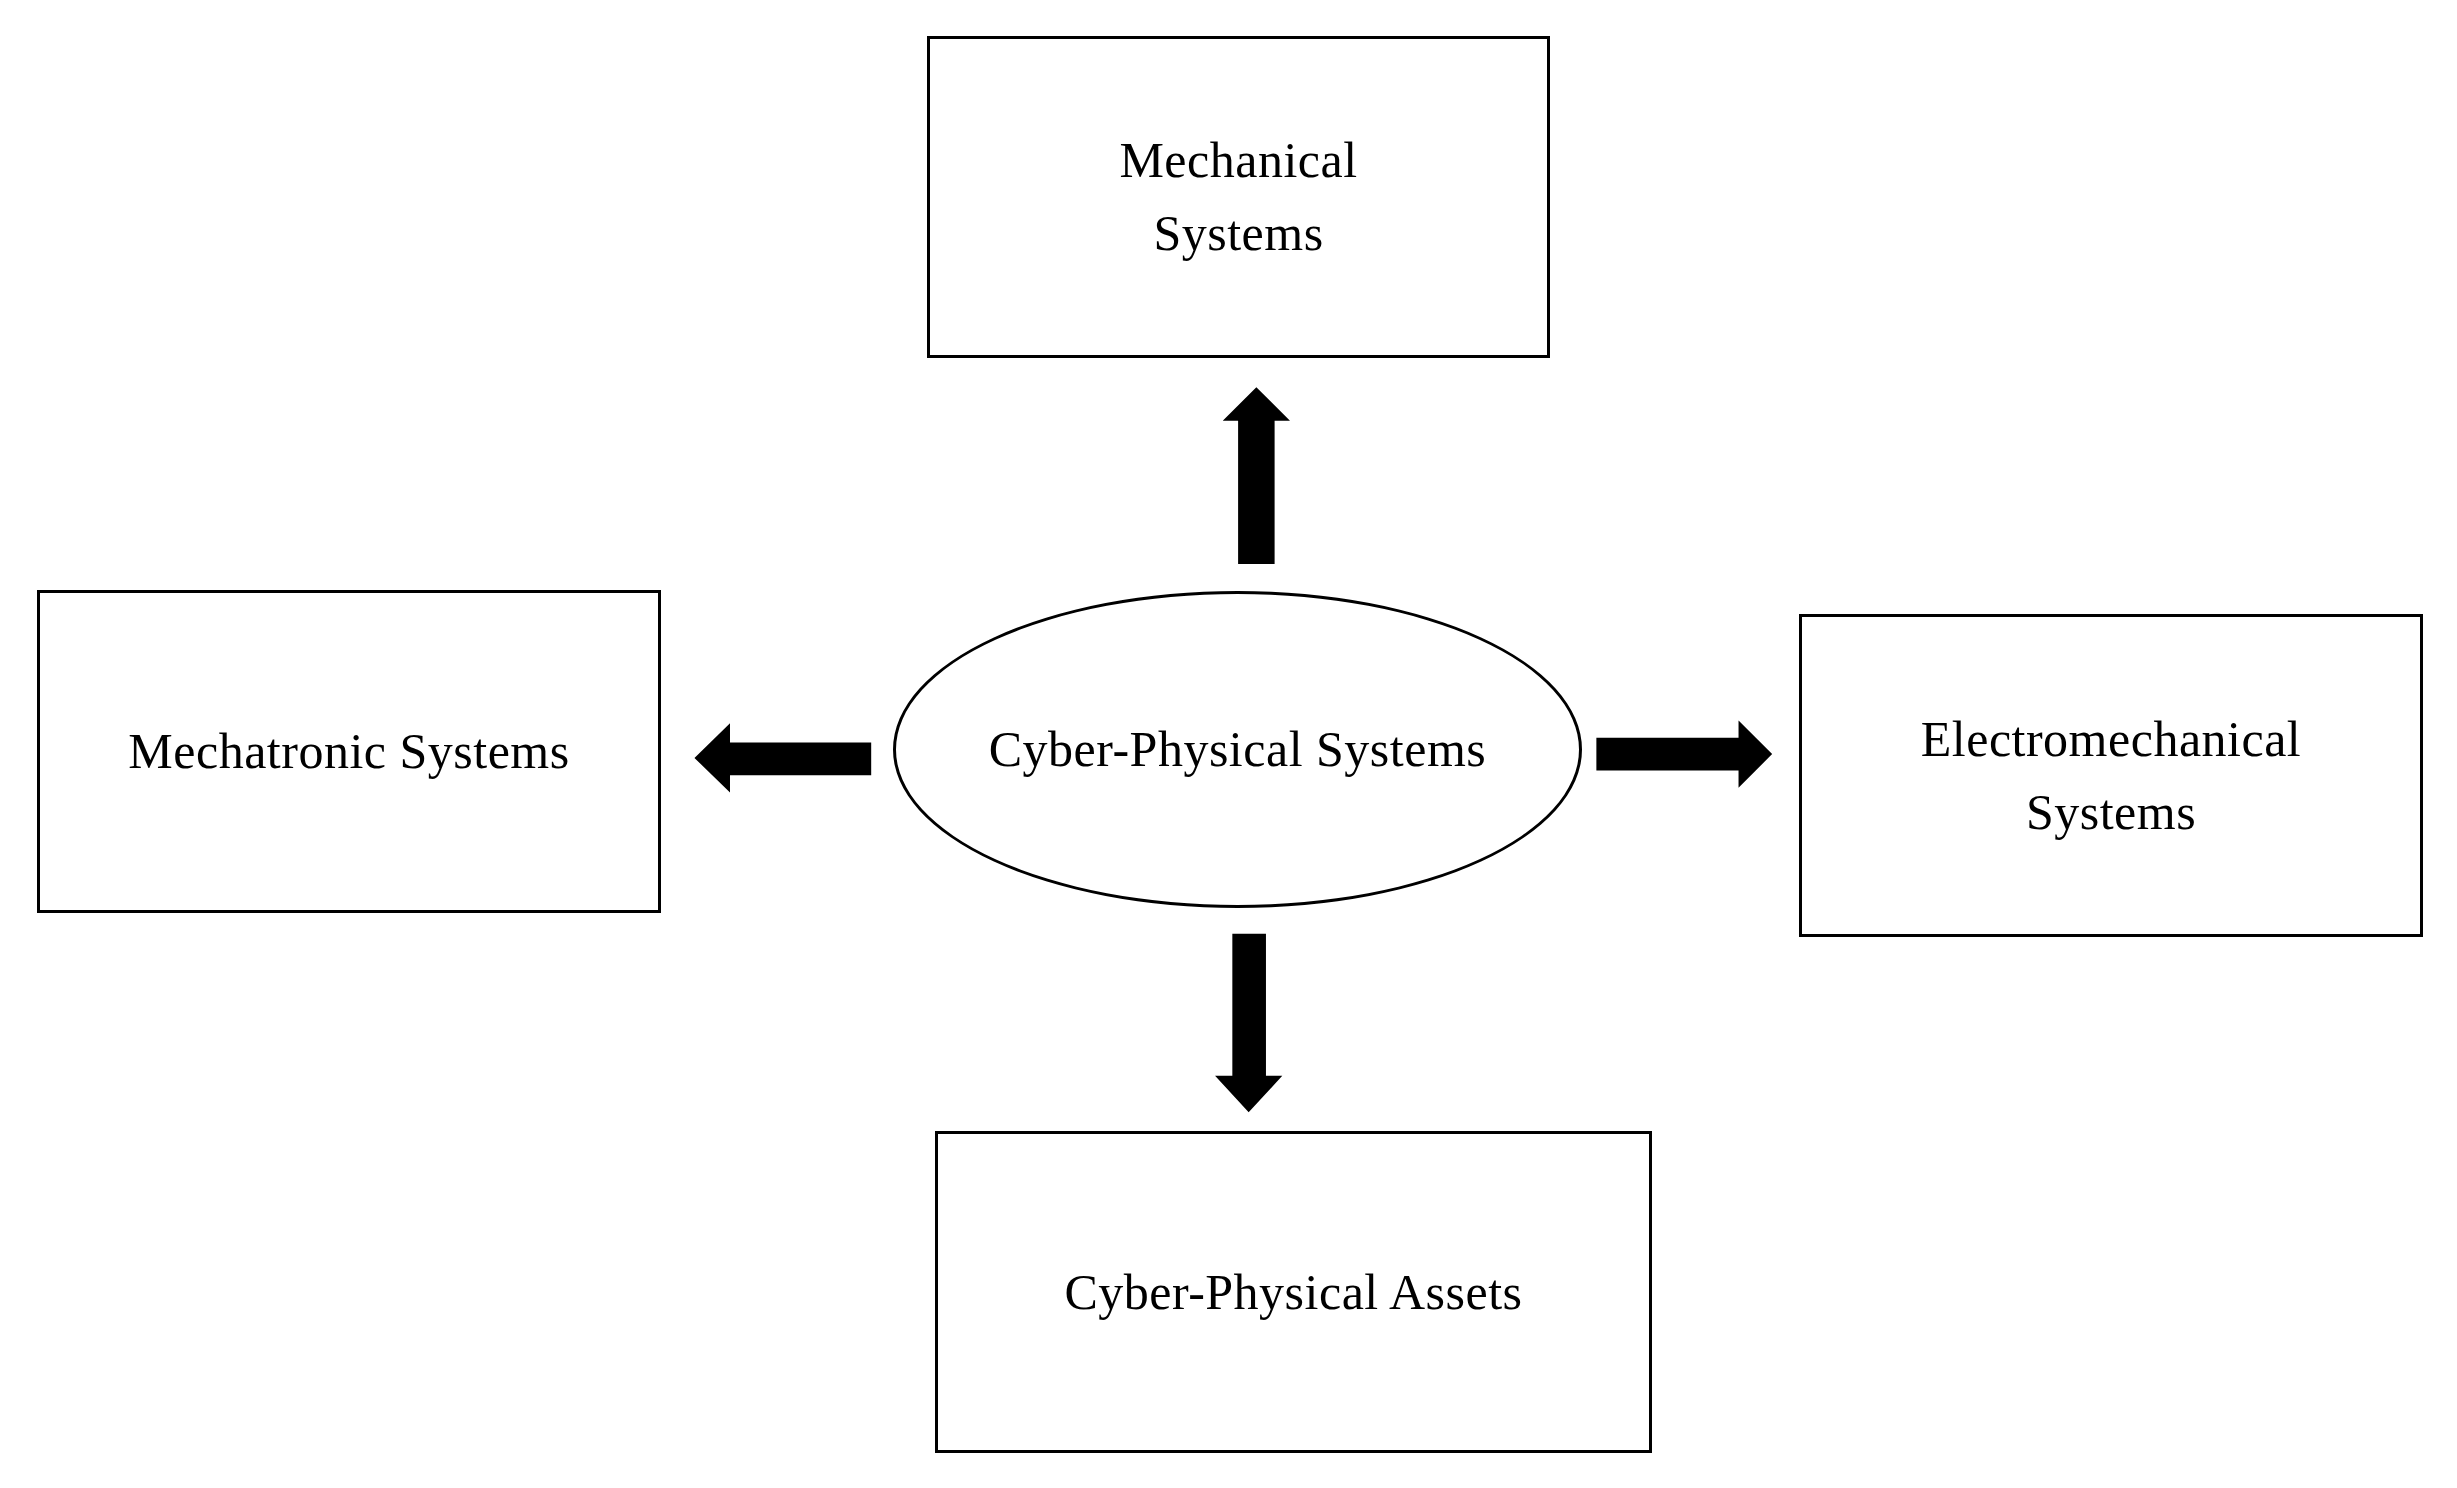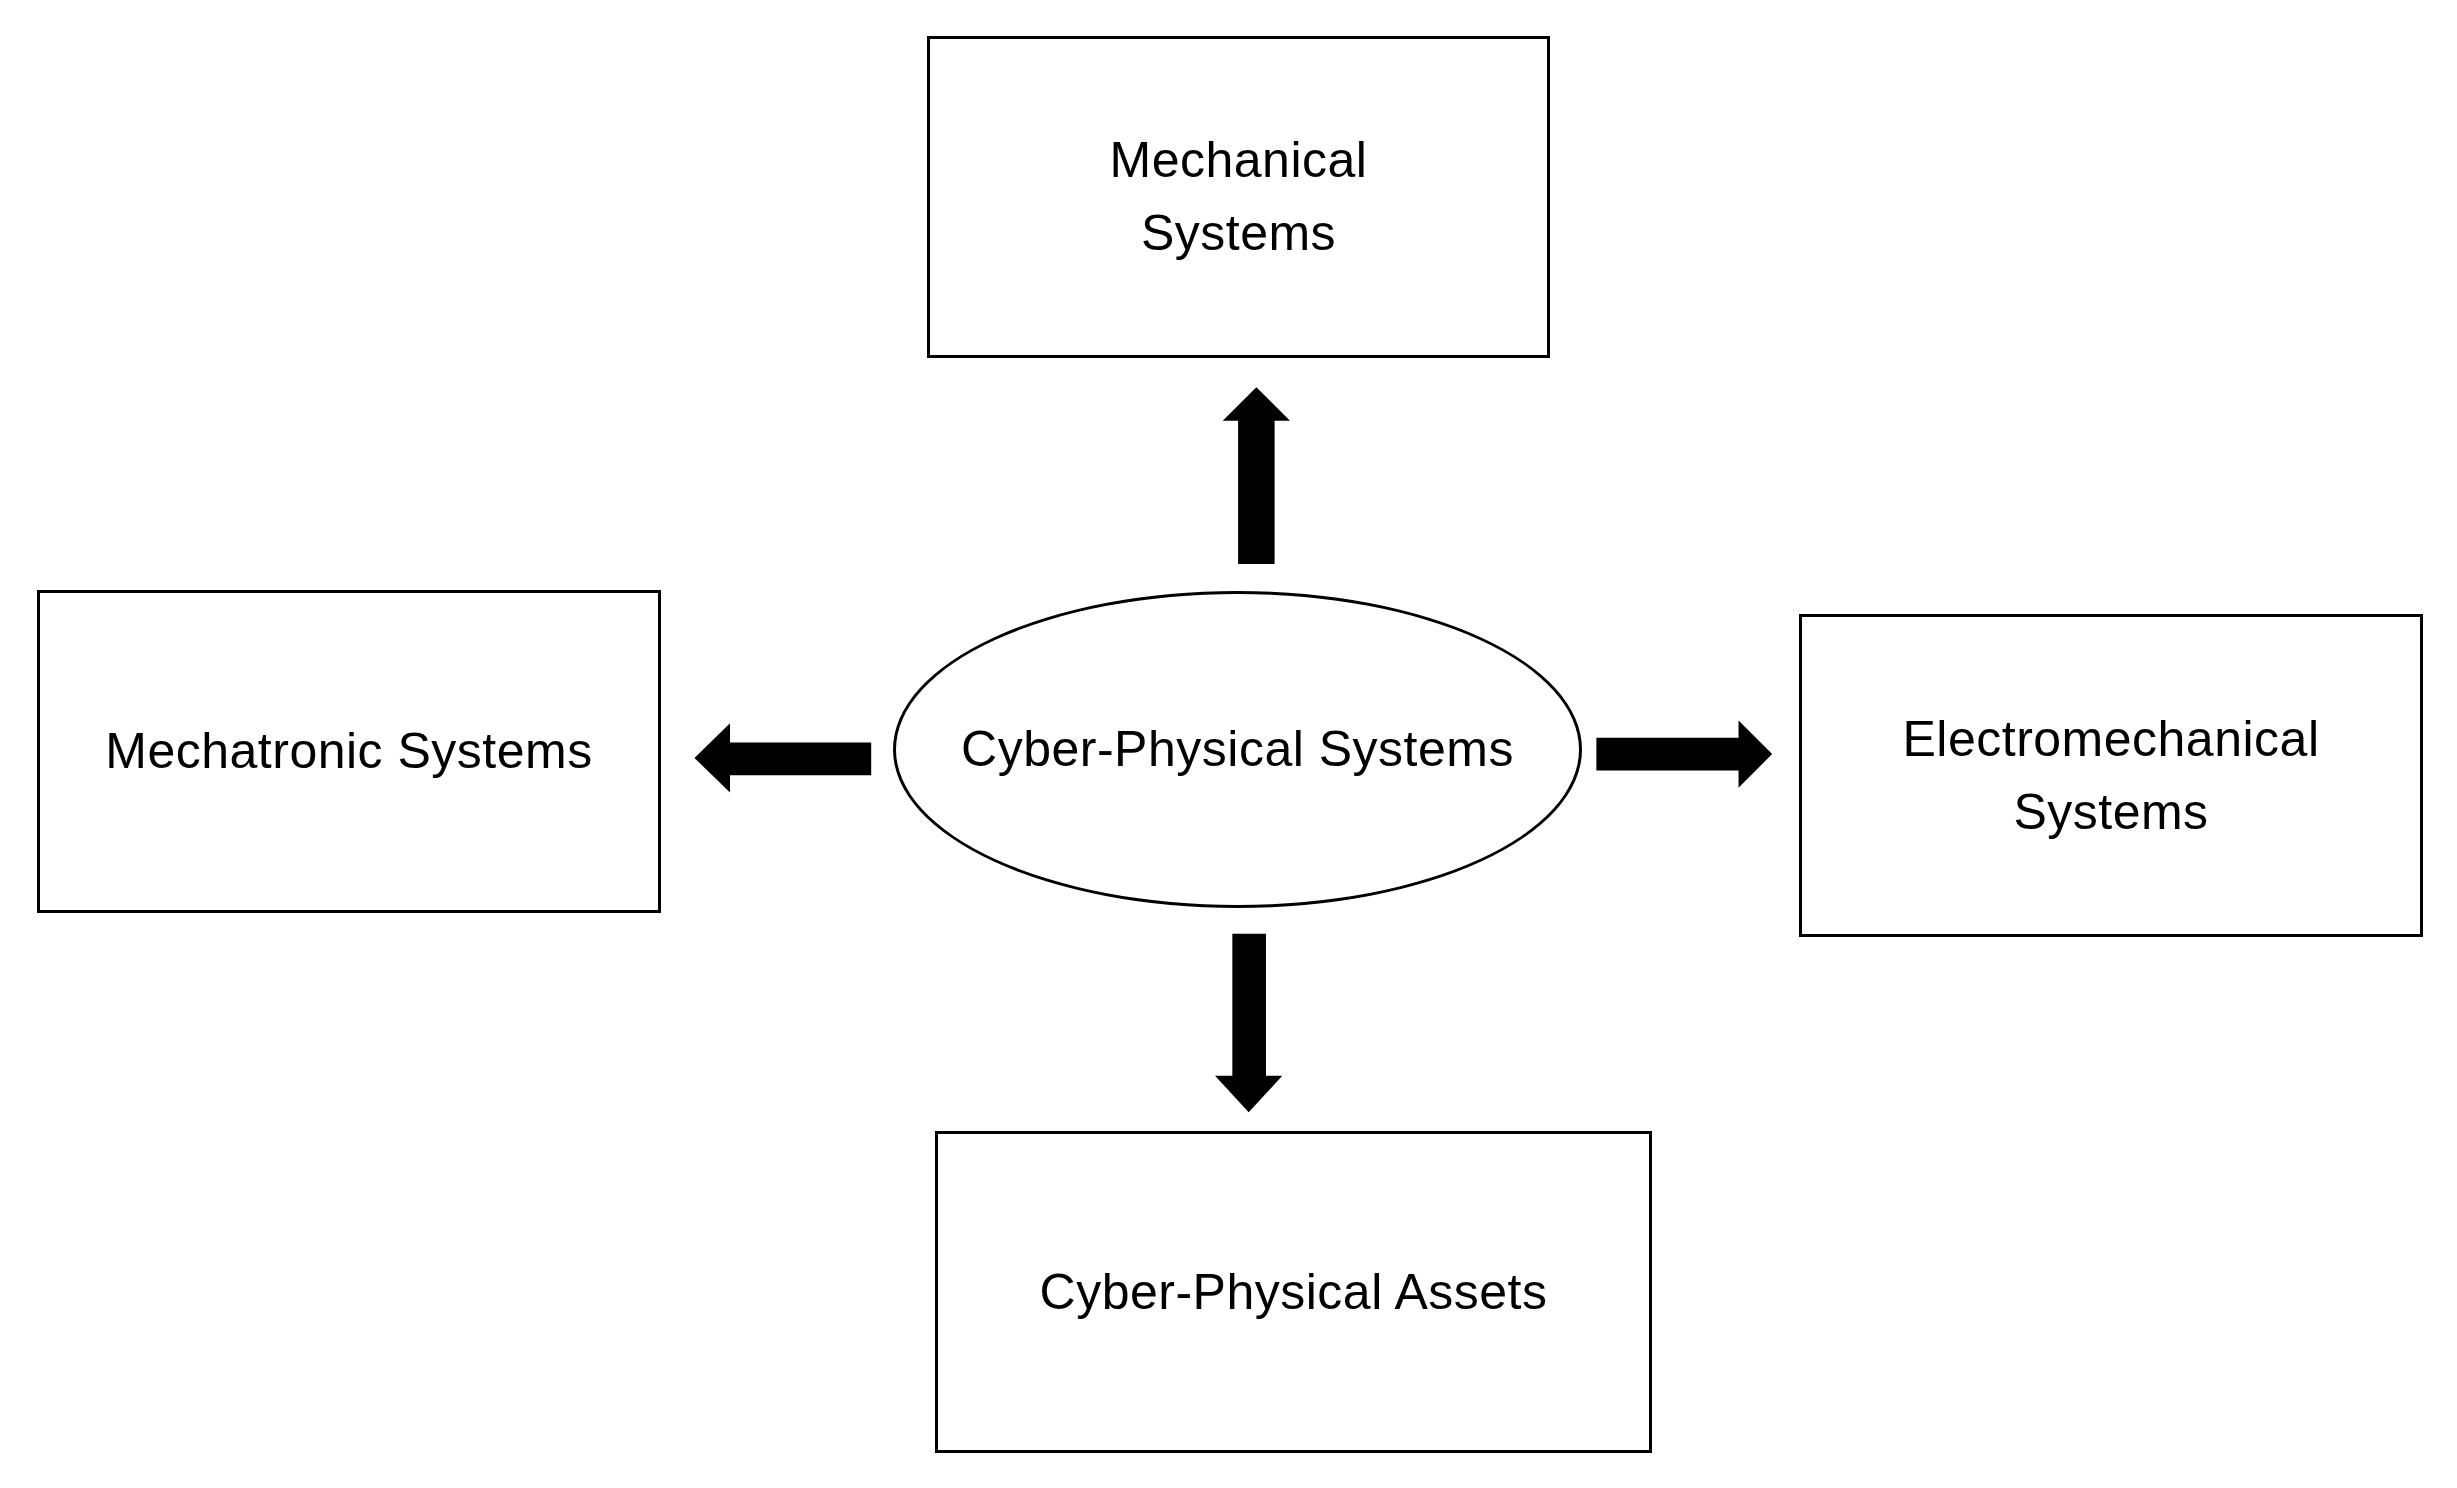--- a/index.html
+++ b/index.html
@@ -5,21 +5,21 @@
   html, body {
     margin: 0;
     padding: 0;
     background: #ffffff;
   }
   .canvas {
     position: relative;
     width: 2457px;
     height: 1488px;
     background: #ffffff;
-    font-family: Liberation Sans, sans-serif;
+    font-family: Liberation Serif, serif;
     color: #000000;
     overflow: hidden;
   }
   .arrows-layer {
     position: absolute;
     left: 0;
     top: 0;
     width: 2457px;
     height: 1488px;
     pointer-events: none;

